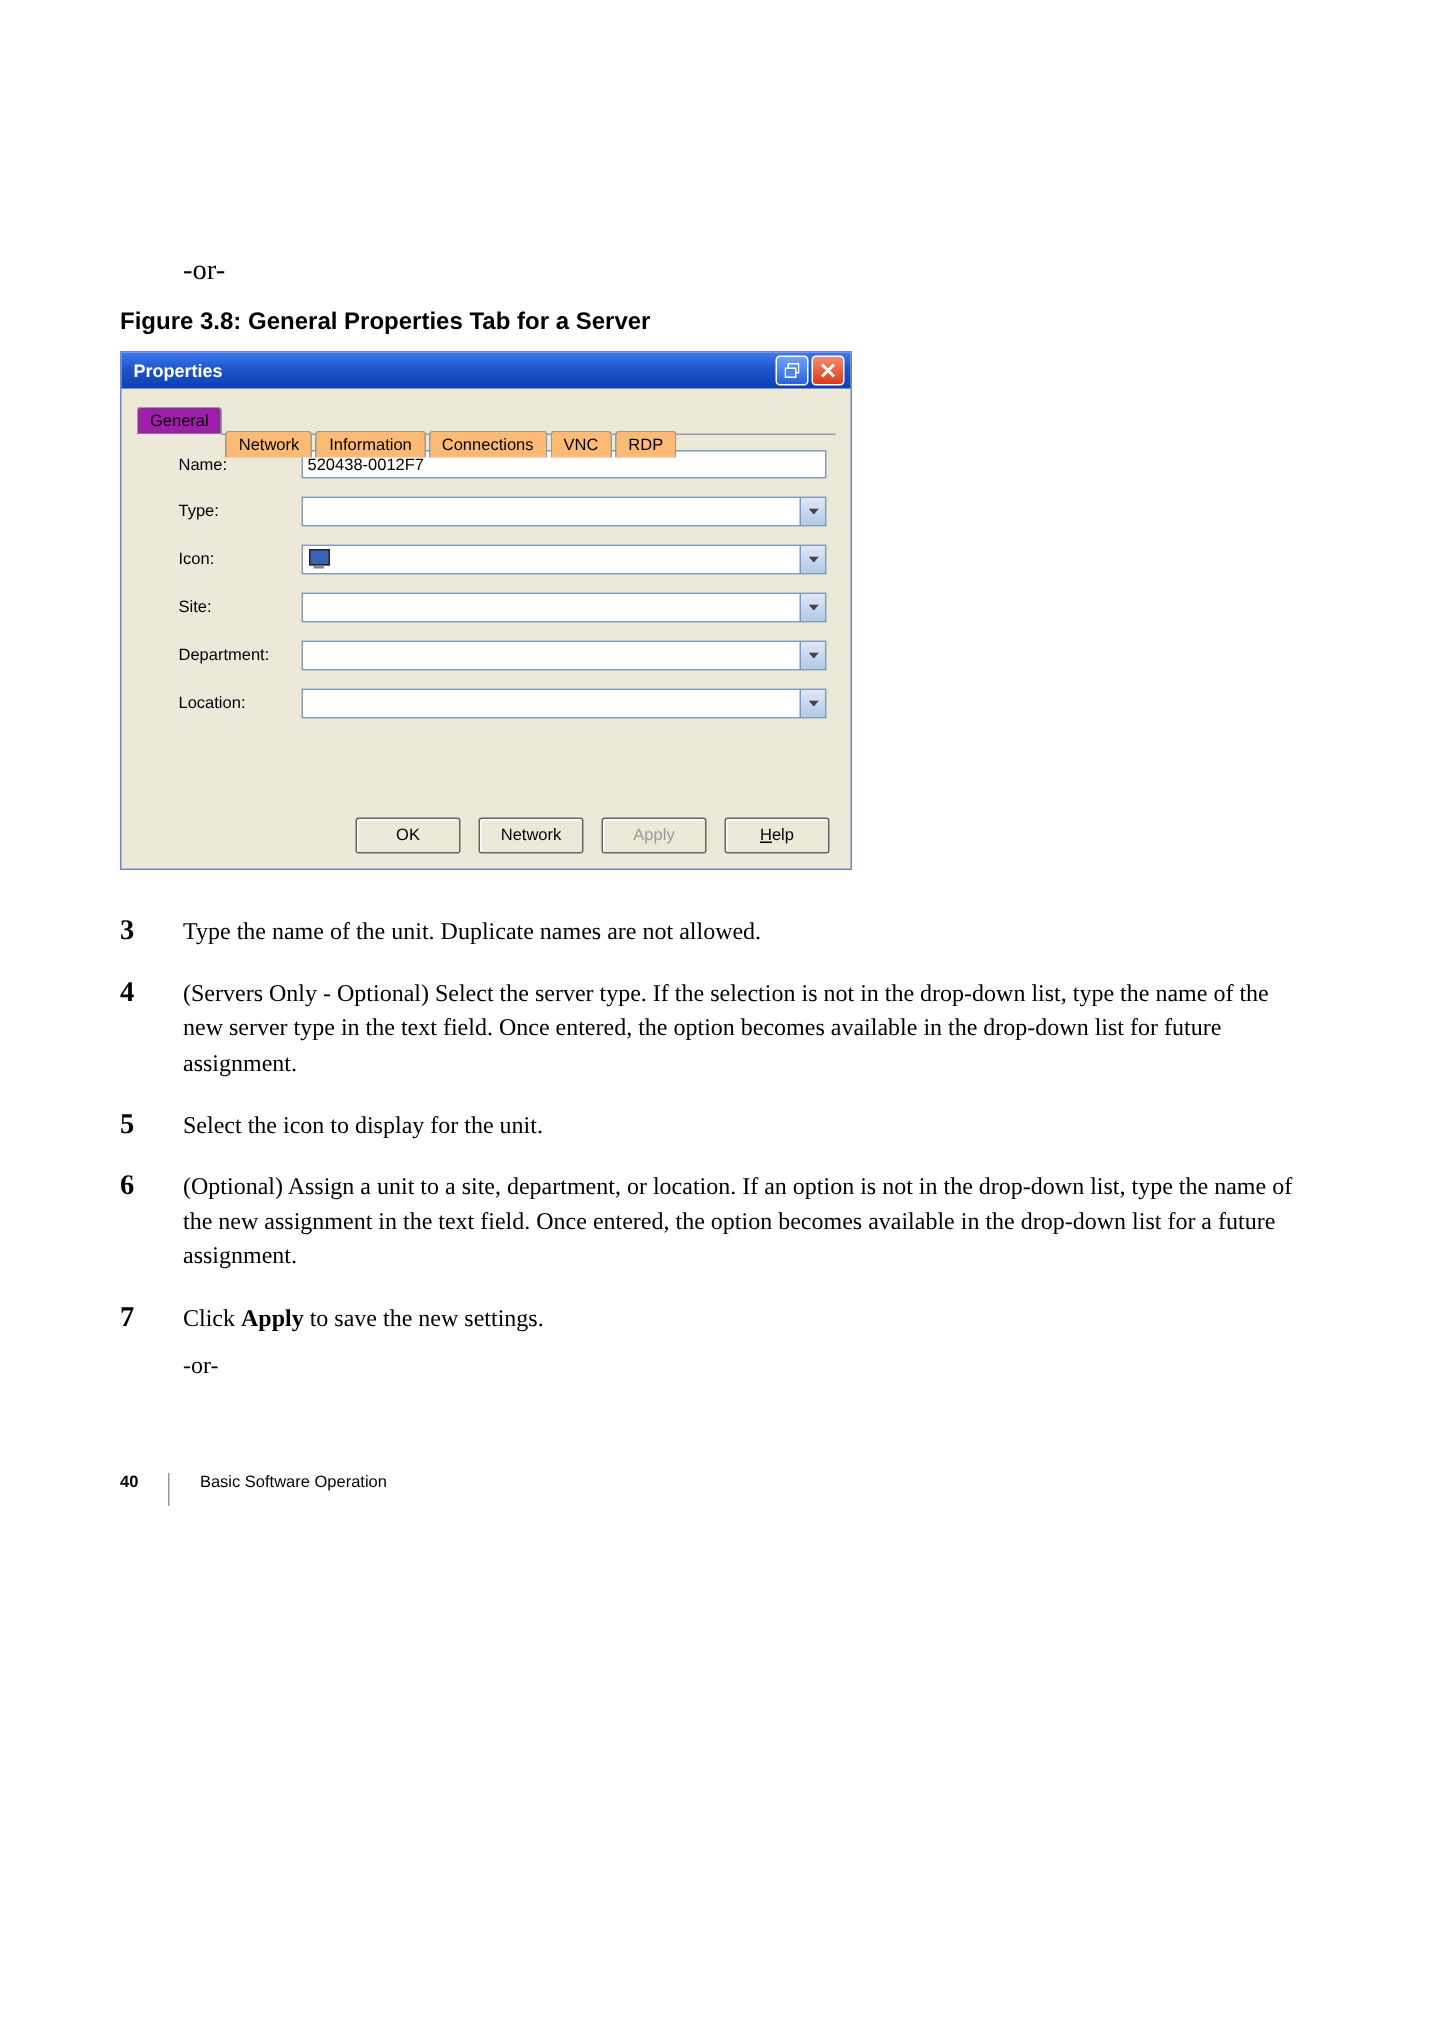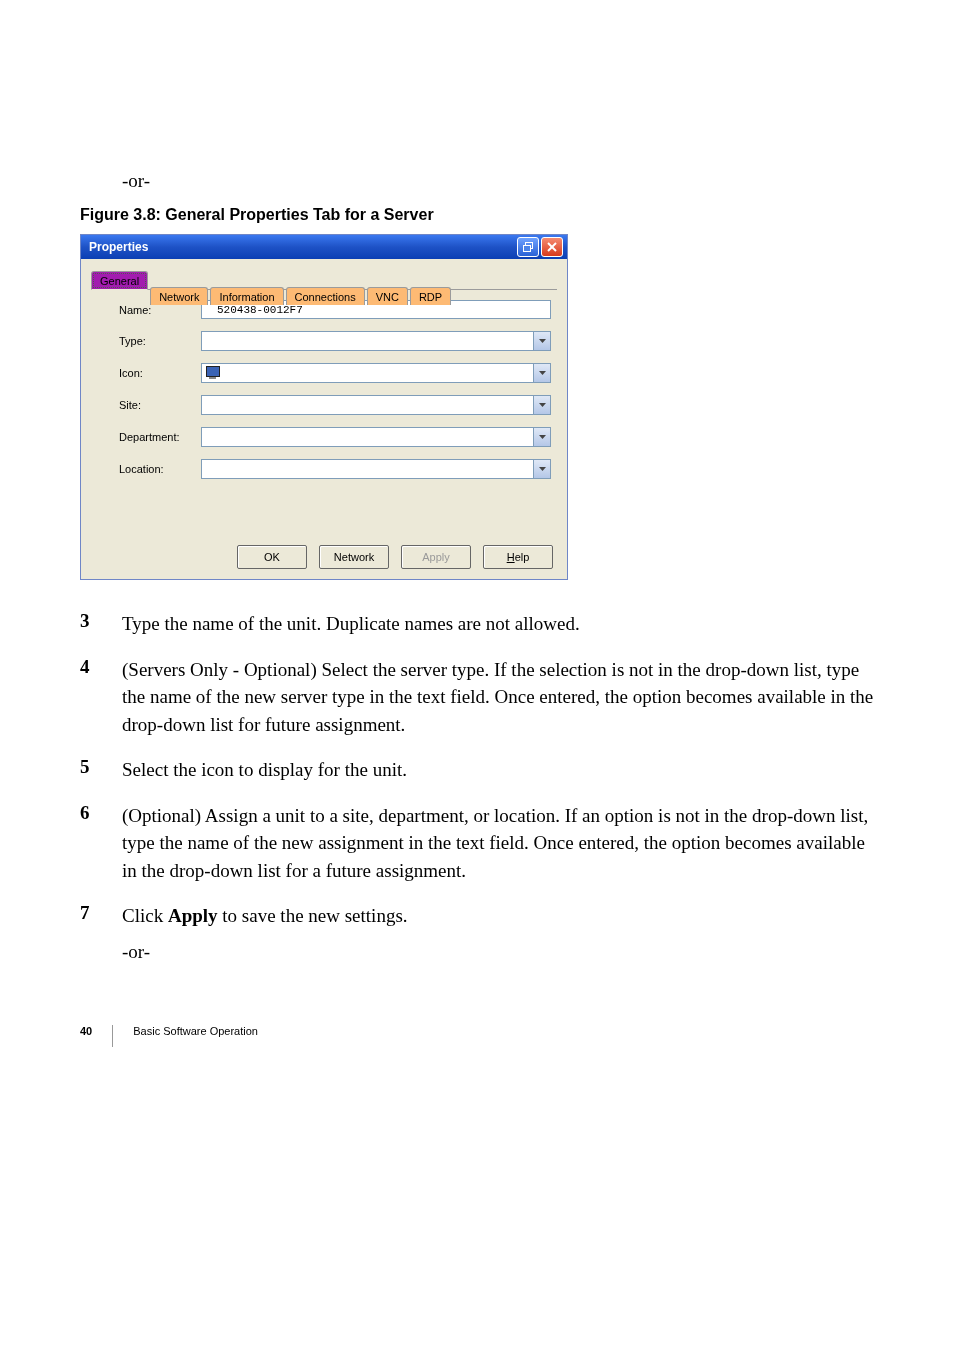--- a/index.html
+++ b/index.html
@@ -94,23 +94,22 @@
     margin: 8px 0 12px 12px;
   }
   .form-label { width: 82px; font-size: 11px; padding-left: 16px; }
   .form-field { flex: 1; margin-right: 6px; }
   .text-input {
     width: 100%;
     height: 19px;
     border: 1px solid #7f9db9;
     background: #fff;
     font-size: 11px;
-    padding: 1px 15px;
+    padding: 1px 3px;
     box-sizing: border-box;
-    font-family: Liberation Mono, monospace;
   }
   .combo {
     display: flex;
     width: 100%;
     height: 20px;
     border: 1px solid #7f9db9;
     background: #fff;
     box-sizing: border-box;
   }
   .combo-display {
@@ -168,21 +167,21 @@
   }
   .step-num {
     width: 42px;
     font-family: Georgia, serif;
     font-size: 19px;
     font-weight: bold;
   }
   .step-body {
     flex: 1;
     font-family: Georgia, serif;
-    font-size: 19px;
+    font-size: 16px;
     line-height: 1.45;
   }
   .step-body b { font-weight: bold; }
   .step-or { margin-top: 8px; }
 
   
   .footer {
     display: flex;
     font-family: Arial, Helvetica, sans-serif;
     font-size: 11px;

